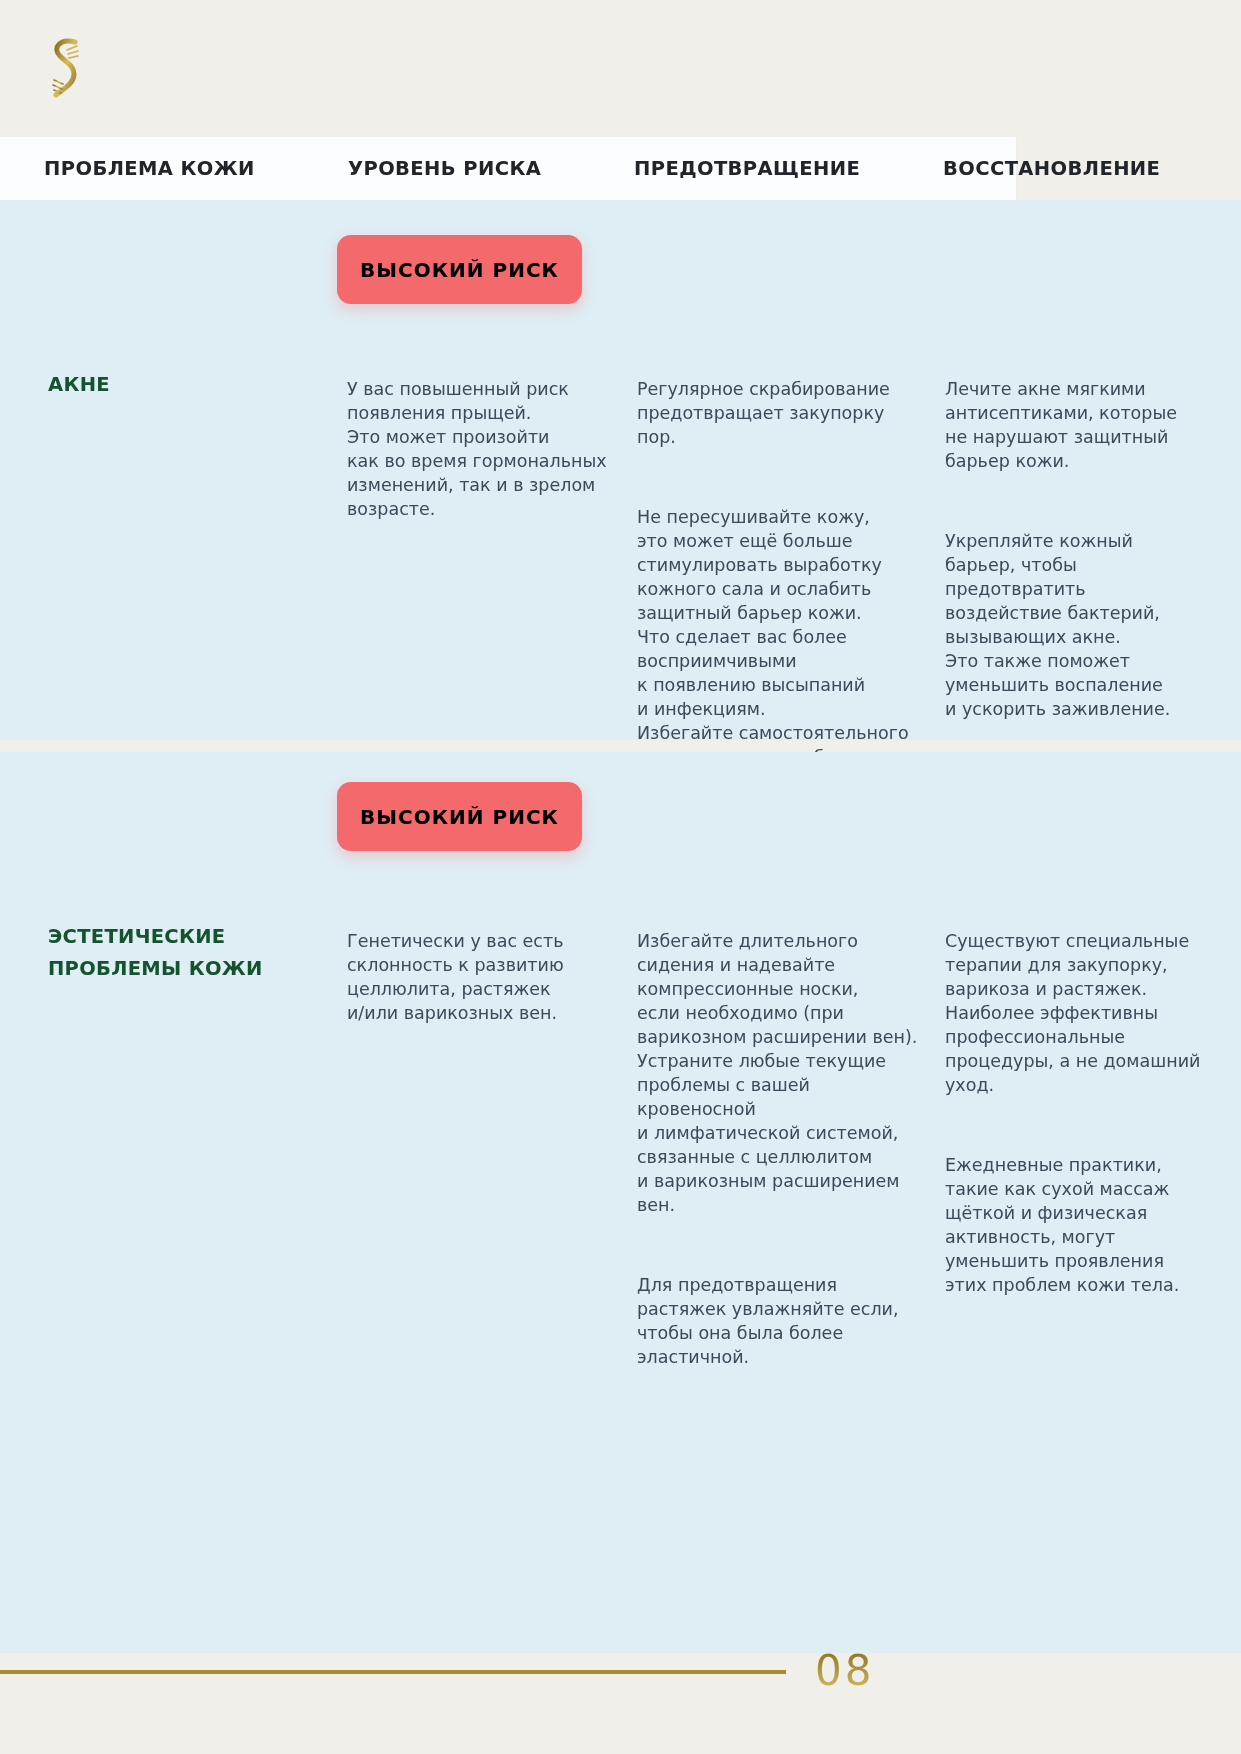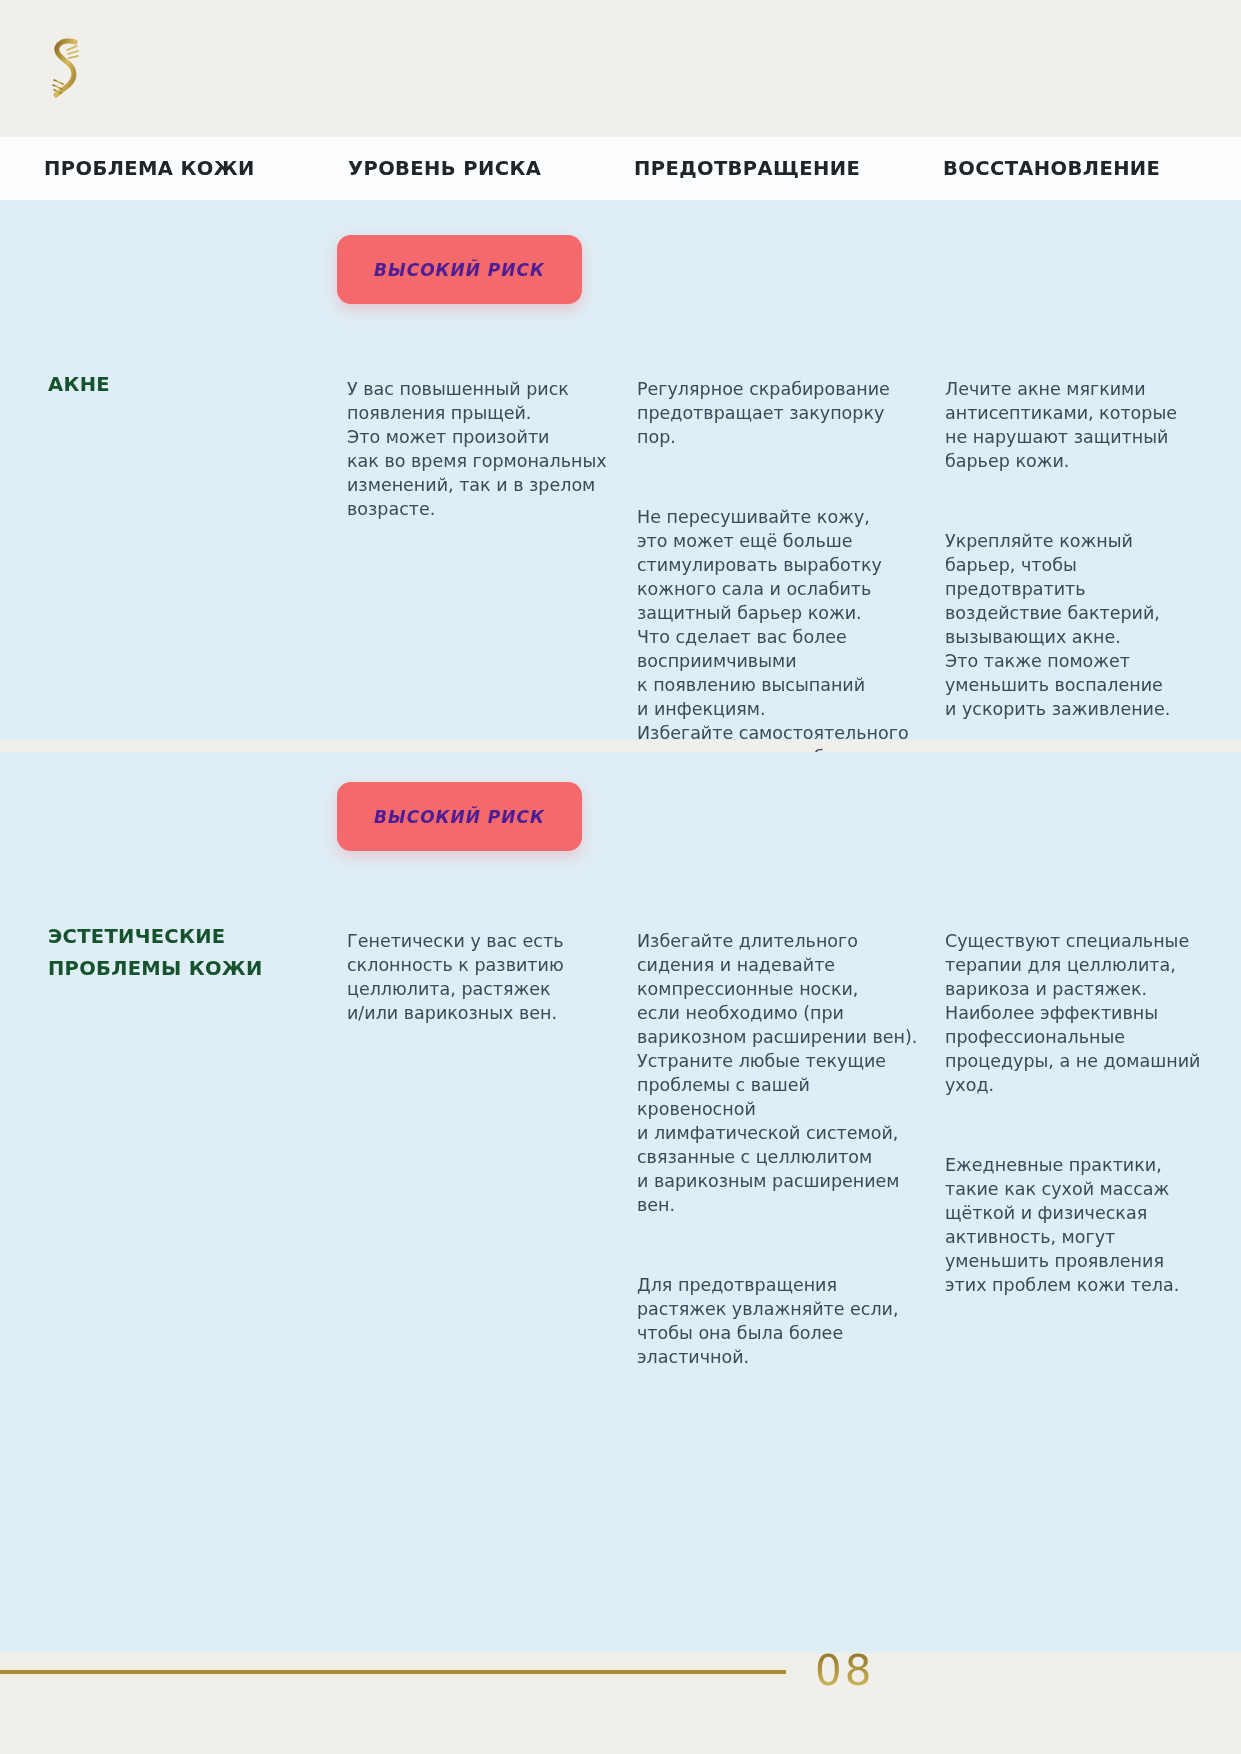--- a/index.html
+++ b/index.html
@@ -22,21 +22,21 @@
     left: 48px;
     top: 37px;
     width: 34px;
     height: 62px;
   }
   
   .header-bar {
     position: absolute;
     left: 0;
     top: 137px;
-    width: 1241px;
+    width: 1016px;
     height: 63px;
     background: #fcfdfe;
     box-shadow: 0 1px 2px rgba(0,0,0,0.04);
   }
   .header-cell {
     position: absolute;
     top: 0;
     height: 63px;
     display: flex;
     align-items: center;
@@ -68,26 +68,25 @@
     background: #f4696c;
     border-radius: 14px;
     display: flex;
     align-items: center;
     justify-content: center;
     box-shadow: 0 6px 14px rgba(244,105,108,0.25);
   }
   .panel-1 .badge { top: 35px; }
   .panel-2 .badge { top: 30px; }
   .badge span {
-    color: #4c1d95;
-    font-size: 17px;
+    color: #000000;
+    font-size: 20px;
     font-weight: 700;
     letter-spacing: 1px;
     white-space: nowrap;
-    font-style: italic;
   }
   
   .col {
     position: absolute;
     top: 145px;
     white-space: pre-line;
     font-size: 17.5px;
     line-height: 24px;
   }
   .col-problem     { left: 48px;  width: 260px; }
@@ -240,21 +239,21 @@
 связанные с целлюлитом
 и варикозным расширением
 вен.</p>
       <p>Для предотвращения
 растяжек увлажняйте если,
 чтобы она была более
 эластичной.</p>
     </div>
     <div class="col col-restoration">
       <p>Существуют специальные
-терапии для целлюлита,
+терапии для закупорку,
 варикоза и растяжек.
 Наиболее эффективны
 профессиональные
 процедуры, а не домашний
 уход.</p>
       <p>Ежедневные практики,
 такие как сухой массаж
 щёткой и физическая
 активность, могут
 уменьшить проявления

